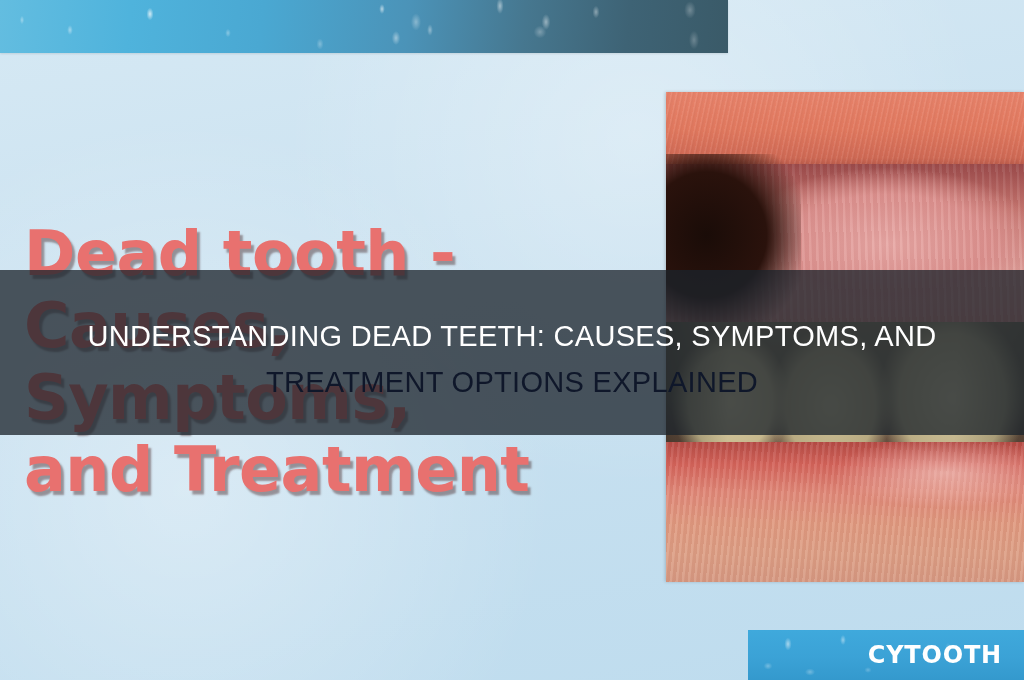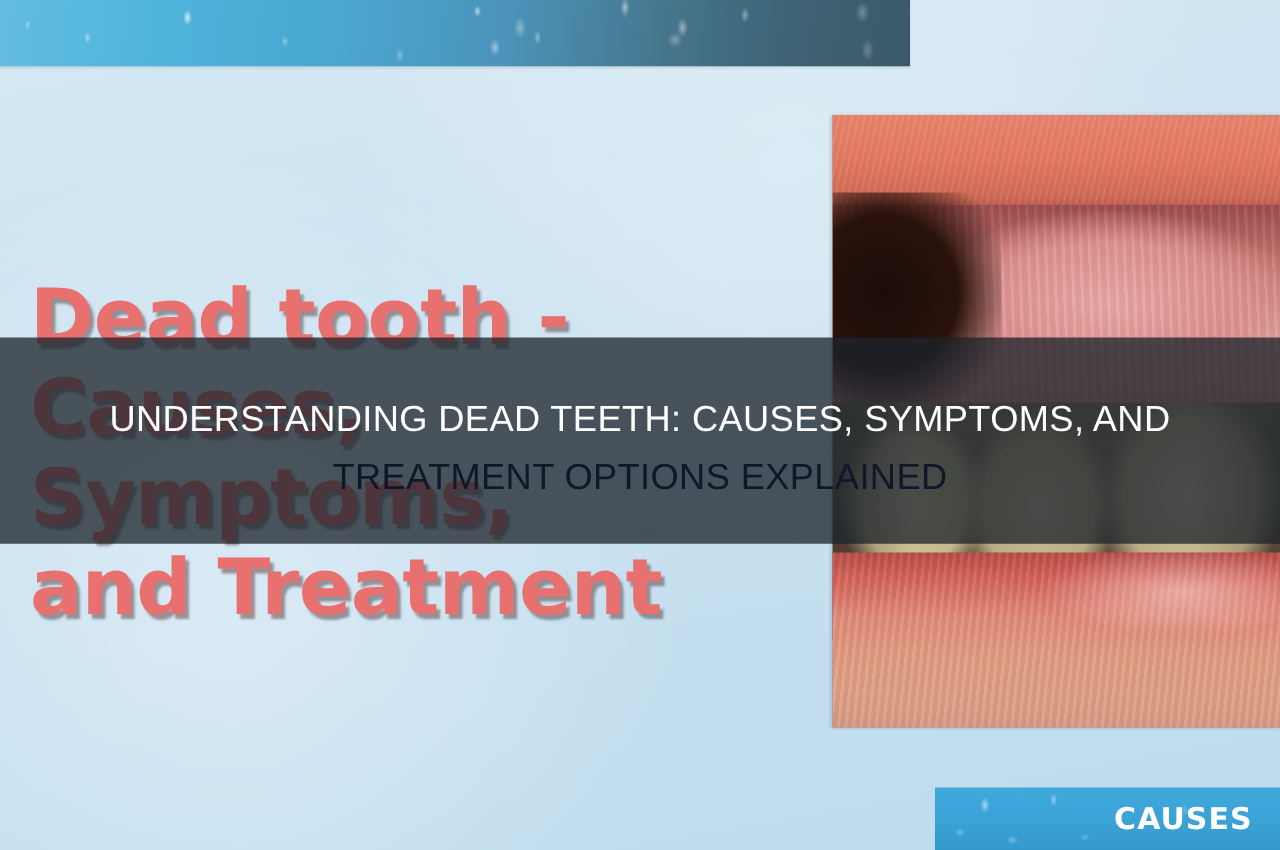--- a/index.html
+++ b/index.html
@@ -248,16 +248,16 @@
     <div class="photo-lip-bottom"></div>
   </div>
 
   <div class="title-band"></div>
 
   <div class="title-line title-line-1">UNDERSTANDING DEAD TEETH: CAUSES, SYMPTOMS, AND</div>
 
   <div class="title-line title-line-2">TREATMENT OPTIONS EXPLAINED</div>
 
   <div class="brand-panel">
-    <span class="brand-text">CAUSES</span>
+    <span class="brand-text">CYTOOTH</span>
   </div>
 
 </div>
 
 </body></html>

